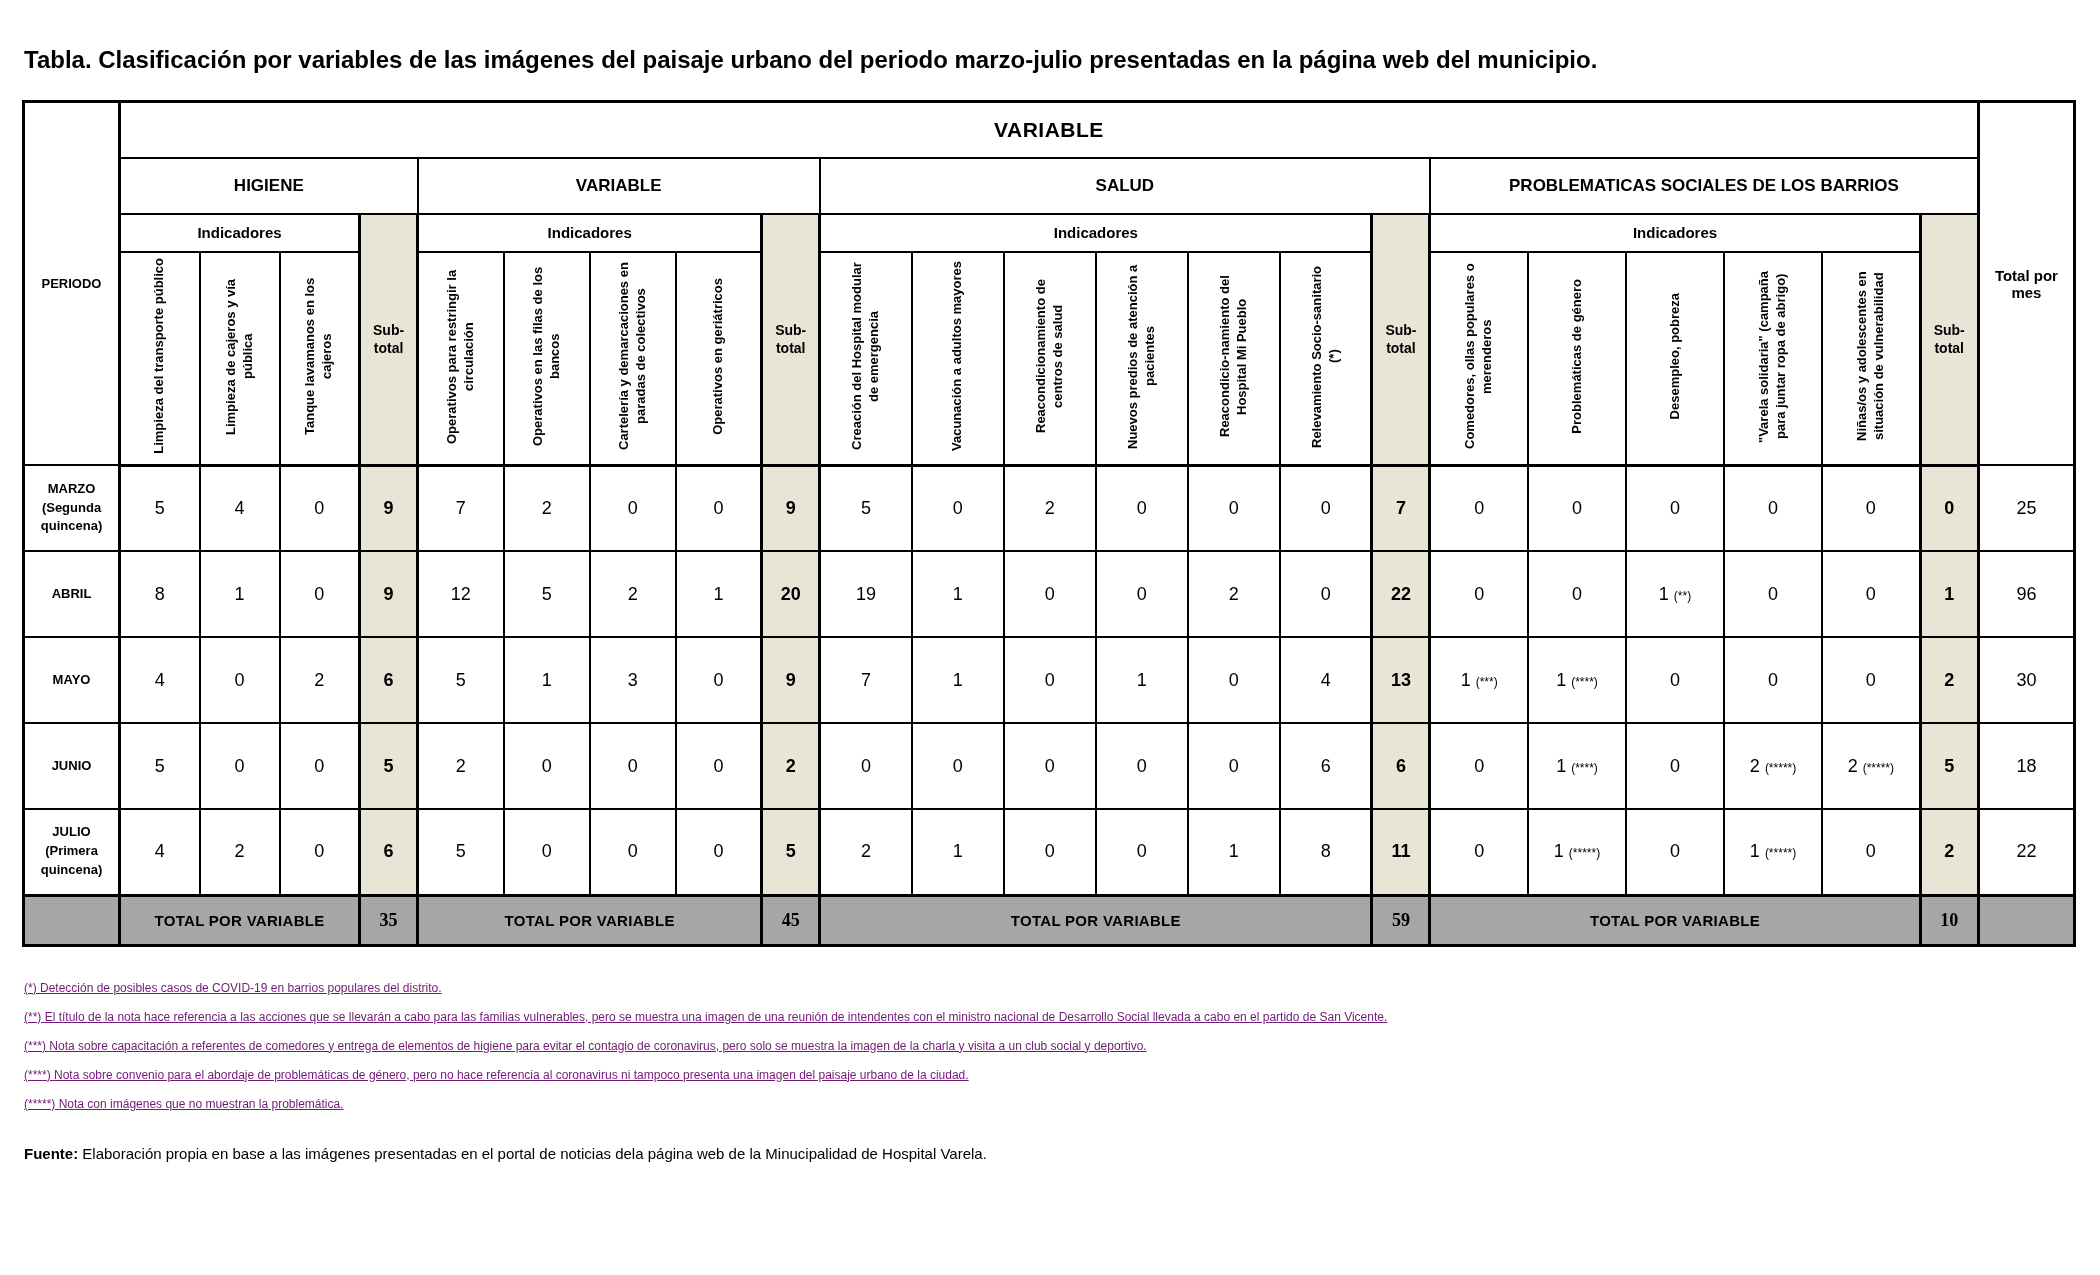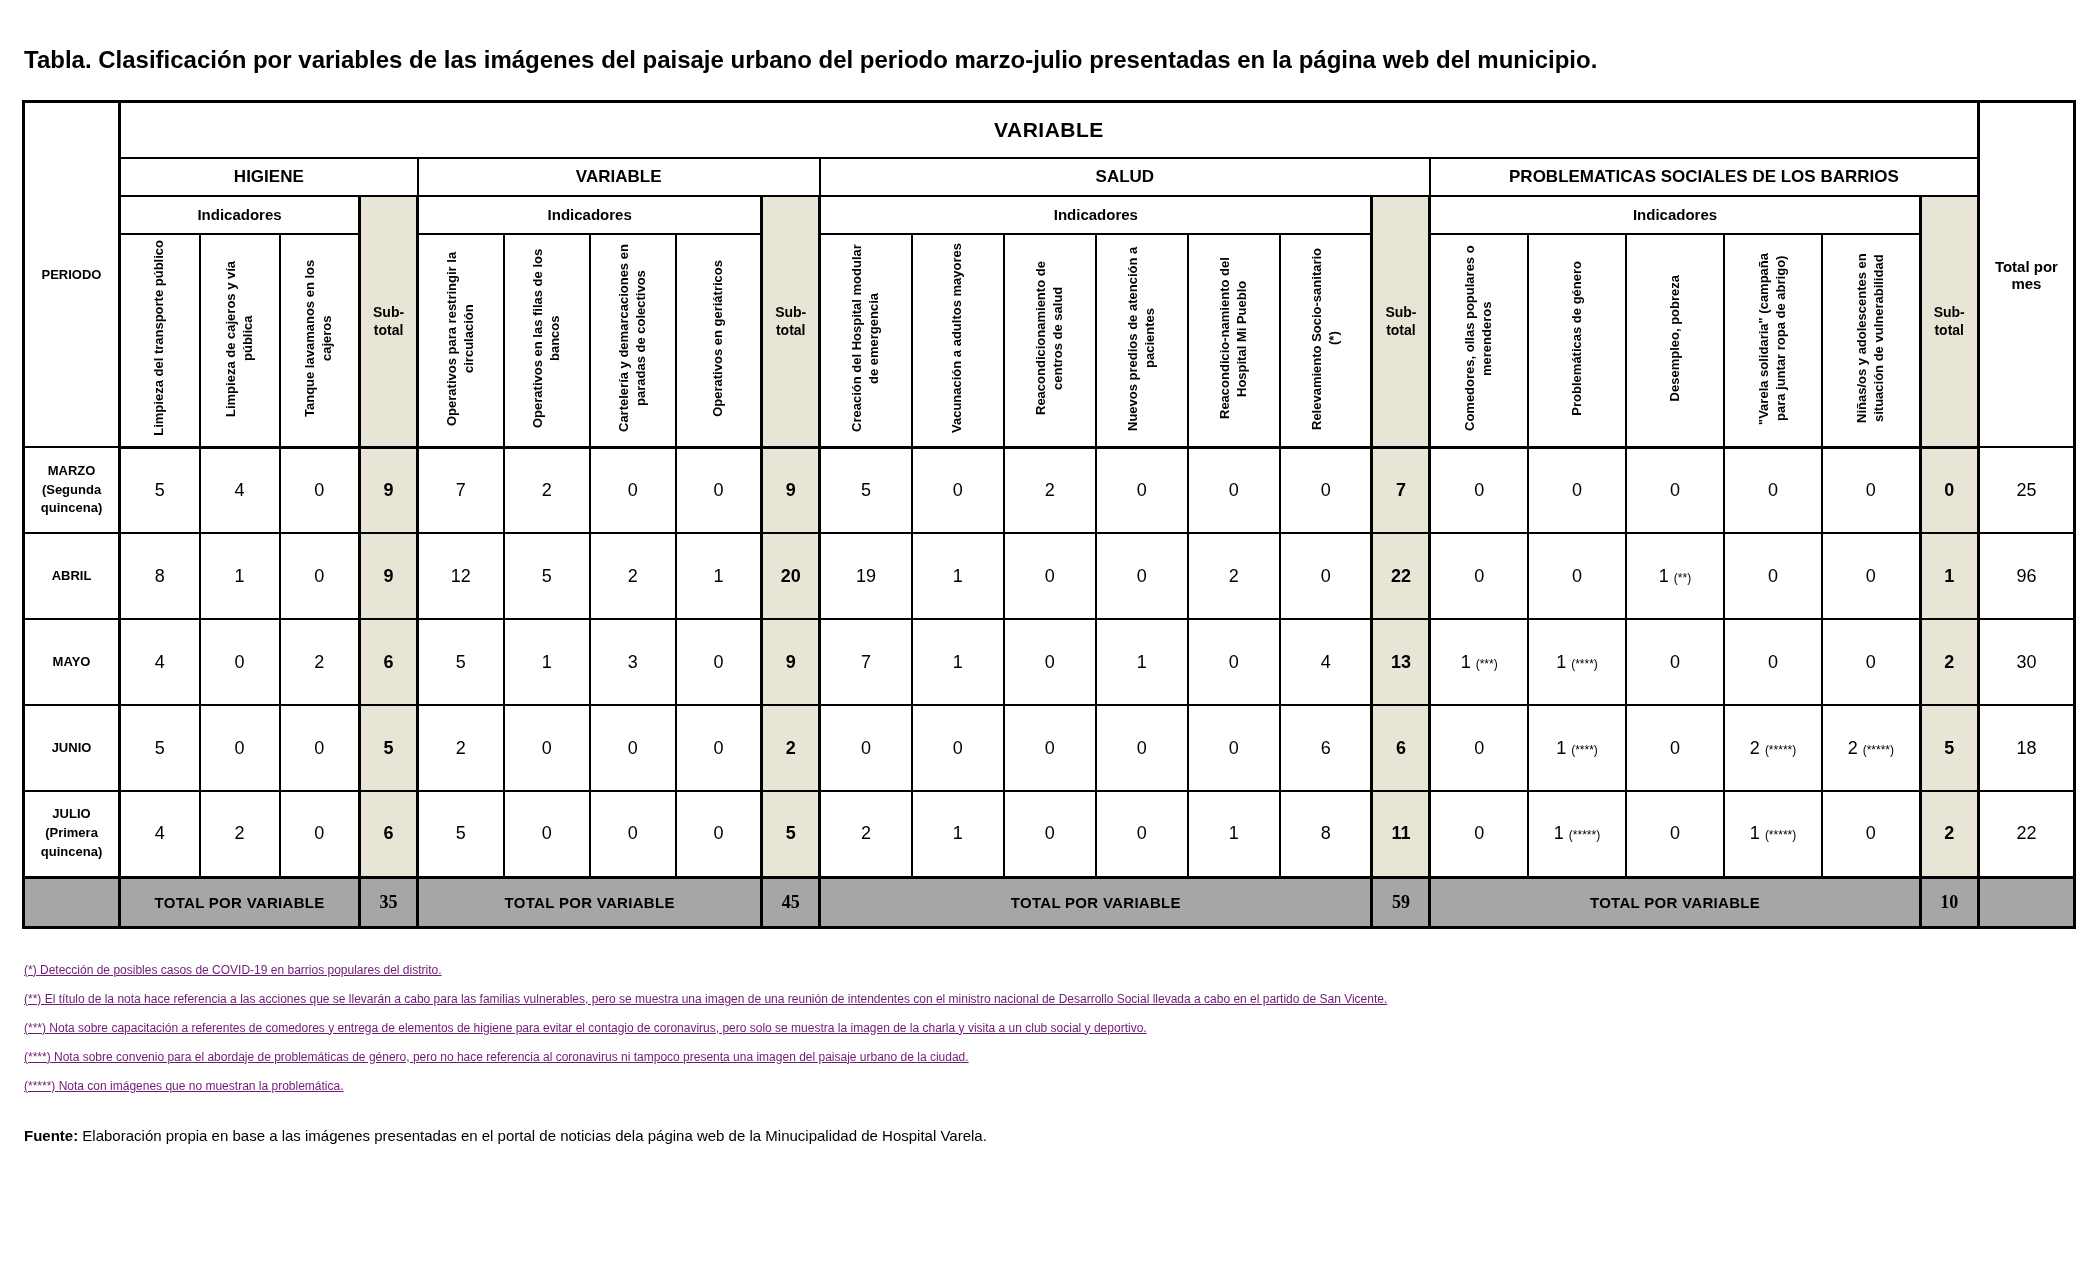--- a/index.html
+++ b/index.html
@@ -19,21 +19,21 @@
   table{
     border-collapse:collapse;table-layout:fixed;width:2054px;
     border:3px solid var(--border-color);
   }
   th,td{
     border:2px solid var(--border-color);
     text-align:center;vertical-align:middle;
     padding:2px;overflow:hidden;
   }
   thead tr.r1{height:56px;}
-  thead tr.r2{height:38px;}
+  thead tr.r2{height:56px;}
   thead tr.r3{height:38px;}
   .rot-h{height:212px;padding:4px 2px;}
   tbody tr.data-row{height:86px;}
   tbody tr.total-row{height:50px;}
 
   .variables-h{font-size:21px;font-weight:bold;letter-spacing:.5px;}
   .group-h{font-size:17px;font-weight:bold;}
   .ind-h{font-size:15px;font-weight:bold;}
   .periodo-h{font-size:13px;font-weight:bold;border-right-width:3px;}
   .totalmes-h{font-size:15px;font-weight:bold;border-left-width:3px;}

